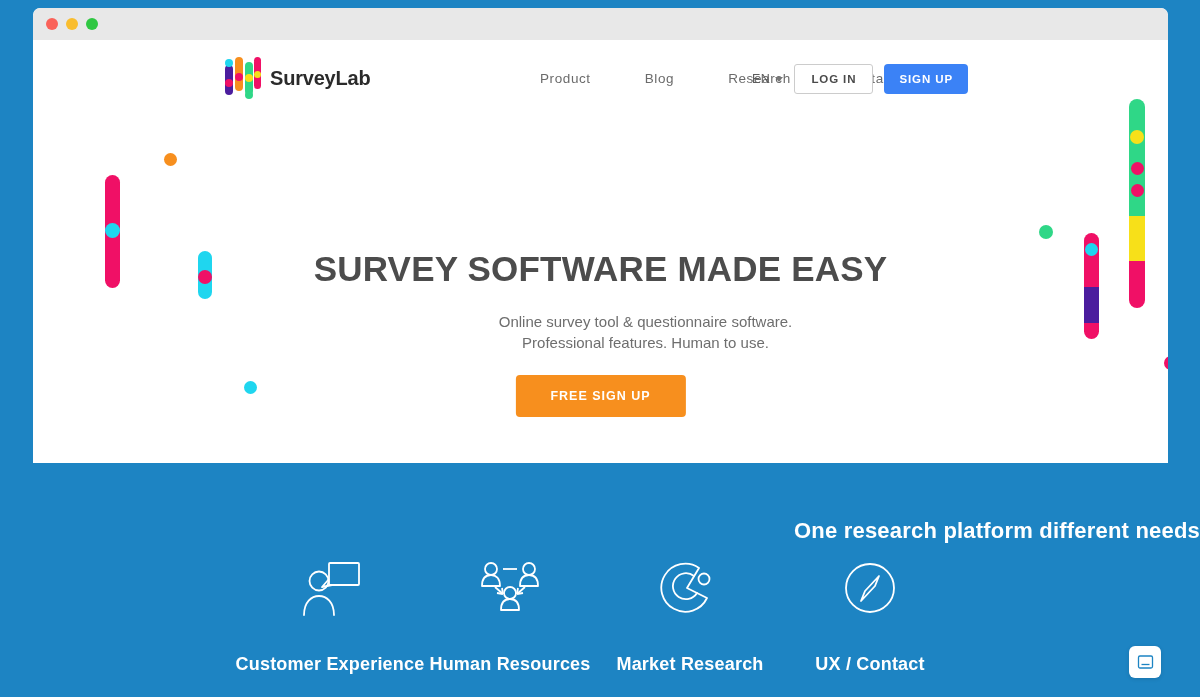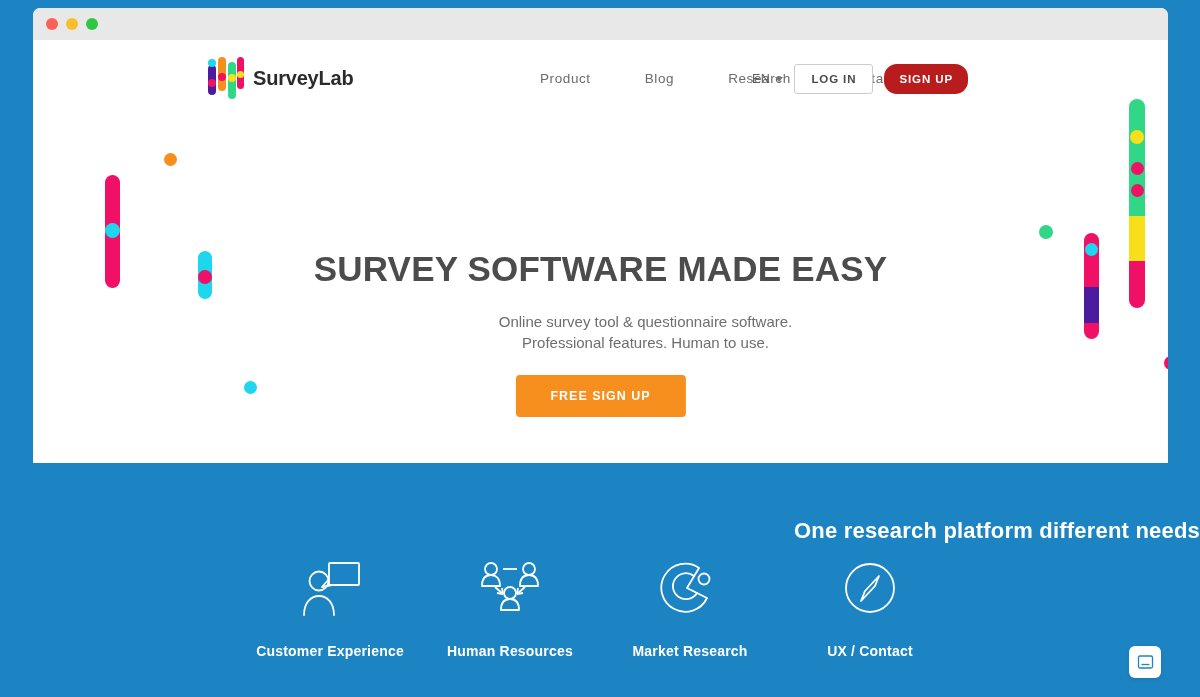--- a/index.html
+++ b/index.html
@@ -70,21 +70,21 @@
 
   
   #site-header {
     position: absolute;
     left: 0; top: 0;
     width: 100%;
     height: 68px;
   }
   #logo-area {
     position: absolute;
-    left: 175px;
+    left: 192px;
     top: 17px;
     display: flex;
     align-items: center;
     gap: 9px;
     cursor: pointer;
   }
   #logo-mark {
     position: relative;
     width: 36px;
     height: 42px;
@@ -151,22 +151,22 @@
     font-size: 11.5px;
     font-weight: bold;
     letter-spacing: 0.9px;
     padding: 8px 16px;
     cursor: pointer;
     white-space: nowrap;
   }
   #signup-button {
     display: inline-block;
     border: none;
-    border-radius: 13px;
-    background: #b91c1c;
+    border-radius: 4px;
+    background: #3b82f6;
     color: #ffffff;
     font-size: 11.5px;
     font-weight: bold;
     letter-spacing: 0.9px;
     padding: 9px 15px;
     cursor: pointer;
     white-space: nowrap;
   }
 
   
@@ -271,23 +271,23 @@
     align-items: center;
     cursor: pointer;
   }
   .feature-icon {
     height: 62px;
     display: flex;
     align-items: center;
     justify-content: center;
   }
   .feature-label {
-    margin-top: 23px;
+    margin-top: 34px;
     color: #ffffff;
-    font-size: 14px;
+    font-size: 18px;
     font-weight: bold;
     letter-spacing: 0.2px;
     white-space: nowrap;
   }
 
   
   #chat-widget {
     position: absolute;
     right: 39px;
     bottom: 19px;

